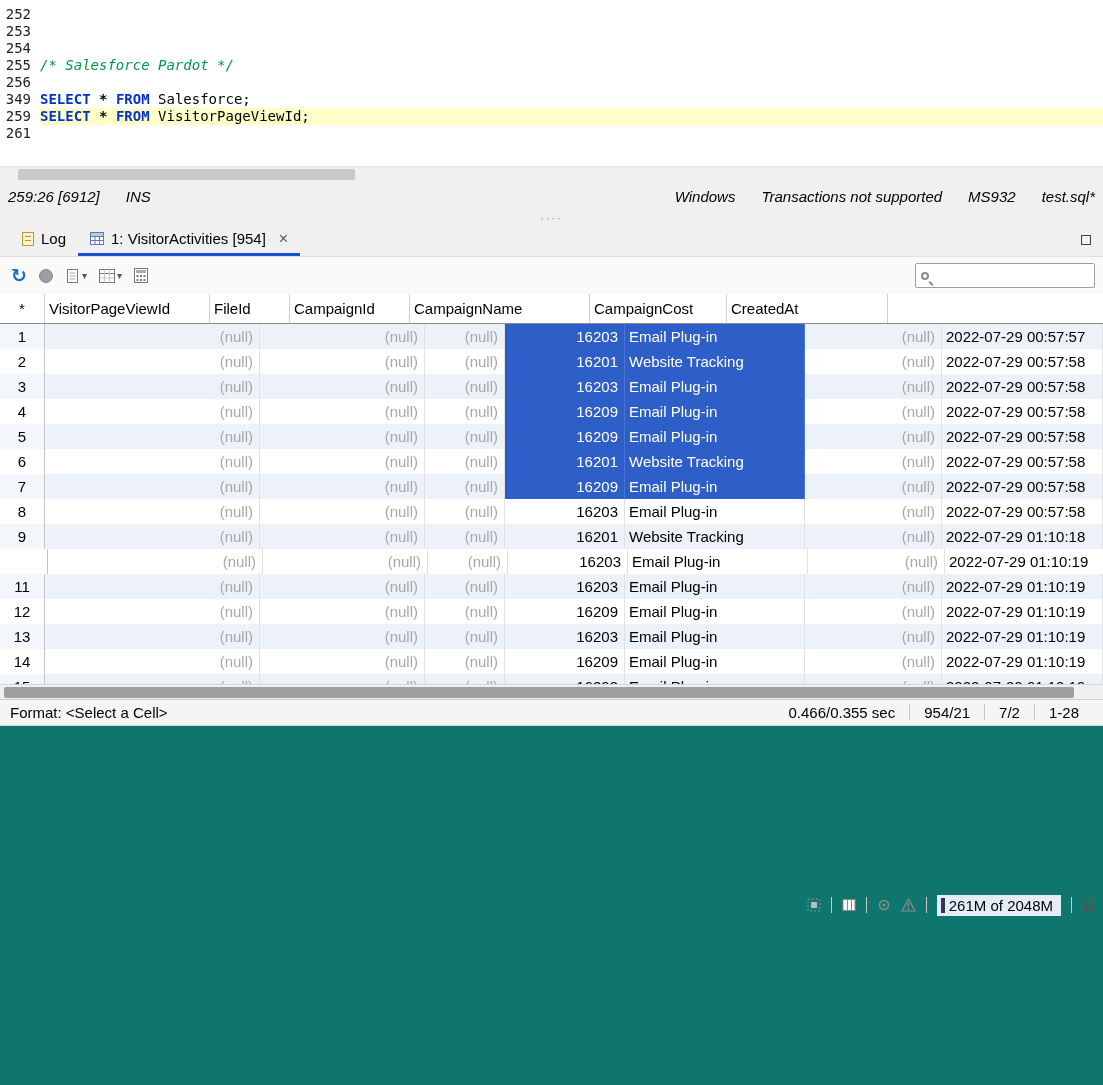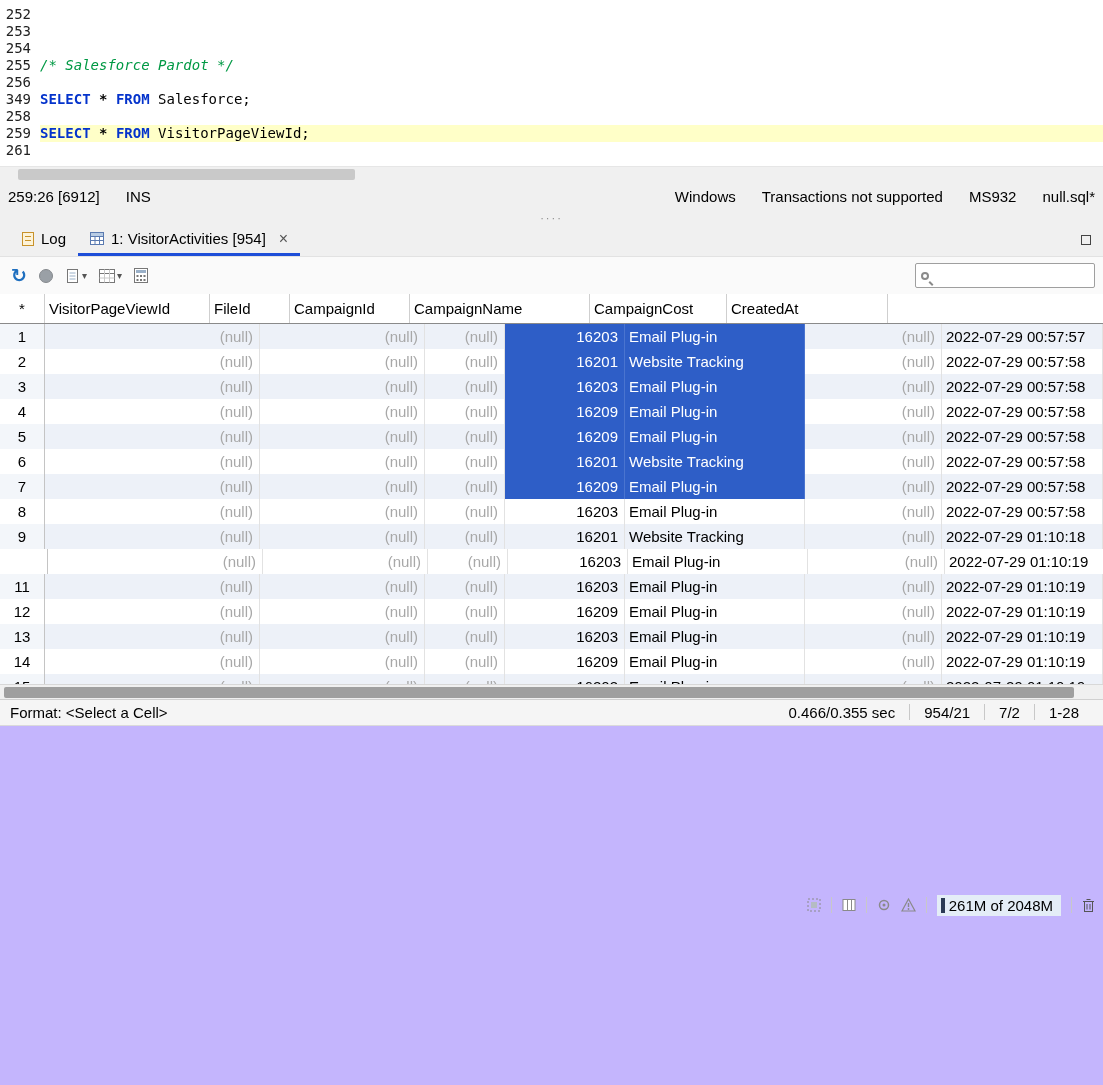--- a/index.html
+++ b/index.html
@@ -18,21 +18,21 @@
   .tok-op { color:#000; font-weight:bold; }
   .tok-comment { color:#009944; font-style:italic; }
   .tok-plain { color:#000; }
 
   .hscroll { height:15px; background:#f0f0f0; position:relative; border-top:1px solid #e6e6e6; }
   .hscroll .thumb { position:absolute; top:2px; height:11px; background:#c9c9c9; border-radius:2px; }
   .editor-hscroll .thumb { left:18px; width:337px; }
 
   .editor-status { height:30px; display:flex; align-items:center; padding:0 8px; gap:26px; background:#f0f0f0; }
   .editor-status .grow { flex:1; }
-  .editor-status span { white-space:nowrap; }
+  .editor-status span { white-space:nowrap;font-style:italic; }
 
   .splitter { height:13px; background:#f0f0f0; display:flex; align-items:center; justify-content:center;
               color:#8a8a8a; font-size:11px; letter-spacing:2px; }
 
   
   .tabbar { height:33px; display:flex; align-items:stretch; padding-left:10px; background:#f0f0f0;
             border-bottom:1px solid #e2e2e2; }
   .tab { display:flex; align-items:center; gap:7px; padding:0 12px; cursor:default; white-space:nowrap;
          border-bottom:3px solid transparent; }
   .tab.active { border-bottom:3px solid #1d4ed8; }
@@ -80,57 +80,56 @@
   .grid-hscroll .thumb { left:4px; width:1070px; background:#9f9f9f; }
 
   
   .result-status { height:26px; background:#f5f5f5; border-top:1px solid #d0d0d0; display:flex;
                    align-items:center; padding:0 10px; }
   .result-status .grow { flex:1; }
   .rs-right { display:flex; align-items:center; gap:0; }
   .rs-right span.val { padding:0 14px; white-space:nowrap; }
   .vsep { width:1px; height:16px; background:#c8c8c8; }
 
-  .bottom-bar { flex:1; background:#c4b5fd; border-top:1px solid #dadada; display:flex; align-items:center;
+  .bottom-bar { flex:1; background:#0f766e; border-top:1px solid #dadada; display:flex; align-items:center;
                 padding:0 8px; gap:10px; }
   .bottom-bar .grow { flex:1; }
   .bicon { display:flex; align-items:center; }
   .memory { display:flex; align-items:center; gap:4px; background:#e4edf7; padding:2px 8px 2px 4px; }
   .mem-gauge { width:4px; height:15px; background:#2b3a55; }
   svg { display:block; }
 </style>
 </head>
 <body>
 
 <div class="app">
 
   <div class="editor" id="editor">
       <div class="ed-line"><span class="gutter">252</span><span class="code"></span></div>
       <div class="ed-line"><span class="gutter">253</span><span class="code"></span></div>
       <div class="ed-line"><span class="gutter">254</span><span class="code"></span></div>
       <div class="ed-line"><span class="gutter">255</span><span class="code"><span class="tok-comment">/* Salesforce Pardot */</span></span></div>
       <div class="ed-line"><span class="gutter">256</span><span class="code"></span></div>
       <div class="ed-line"><span class="gutter">349</span><span class="code"><span class="tok-kw">SELECT</span><span class="tok-op"> * </span><span class="tok-kw">FROM</span><span class="tok-plain"> Salesforce;</span></span></div>
-      <div class="ed-line"><span class="gutter">258</span><span class="code"></span></div>
       <div class="ed-line current"><span class="gutter">259</span><span class="code"><span class="tok-kw">SELECT</span><span class="tok-op"> * </span><span class="tok-kw">FROM</span><span class="tok-plain"> VisitorPageViewId;</span></span></div>
       <div class="ed-line"><span class="gutter">261</span><span class="code"></span></div>
     </div>
 
   <div class="hscroll editor-hscroll">
     <div class="thumb"></div>
   </div>
 
   <div class="editor-status">
     <span>259:26 [6912]</span>
     <span>INS</span>
     <span class="grow"></span>
     <span>Windows</span>
     <span>Transactions not supported</span>
     <span>MS932</span>
-    <span>null.sql*</span>
+    <span>test.sql*</span>
   </div>
 
   <div class="splitter">
     <span>····</span>
   </div>
 
   <div class="tabbar">
     <div class="tab">
       <span class="log-icon"></span>
       <span>Log</span>

